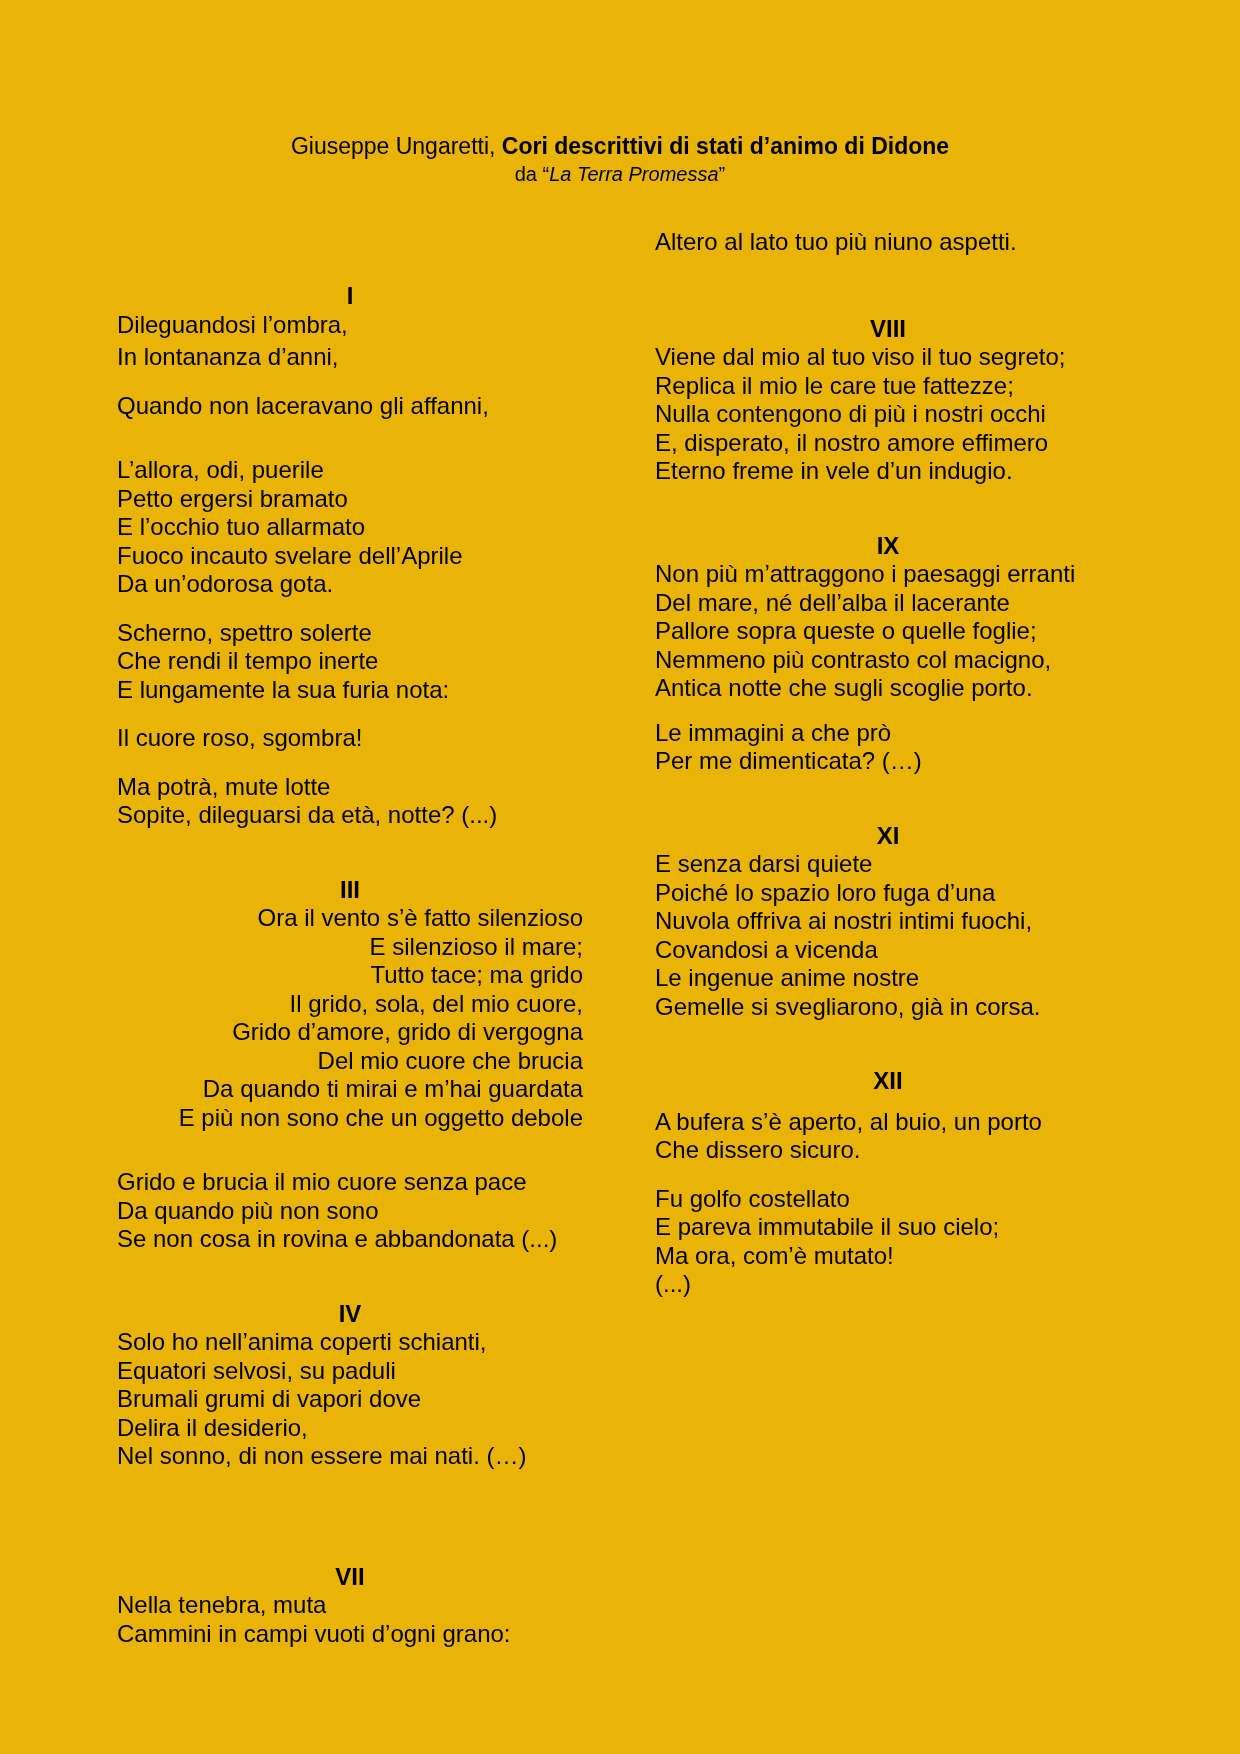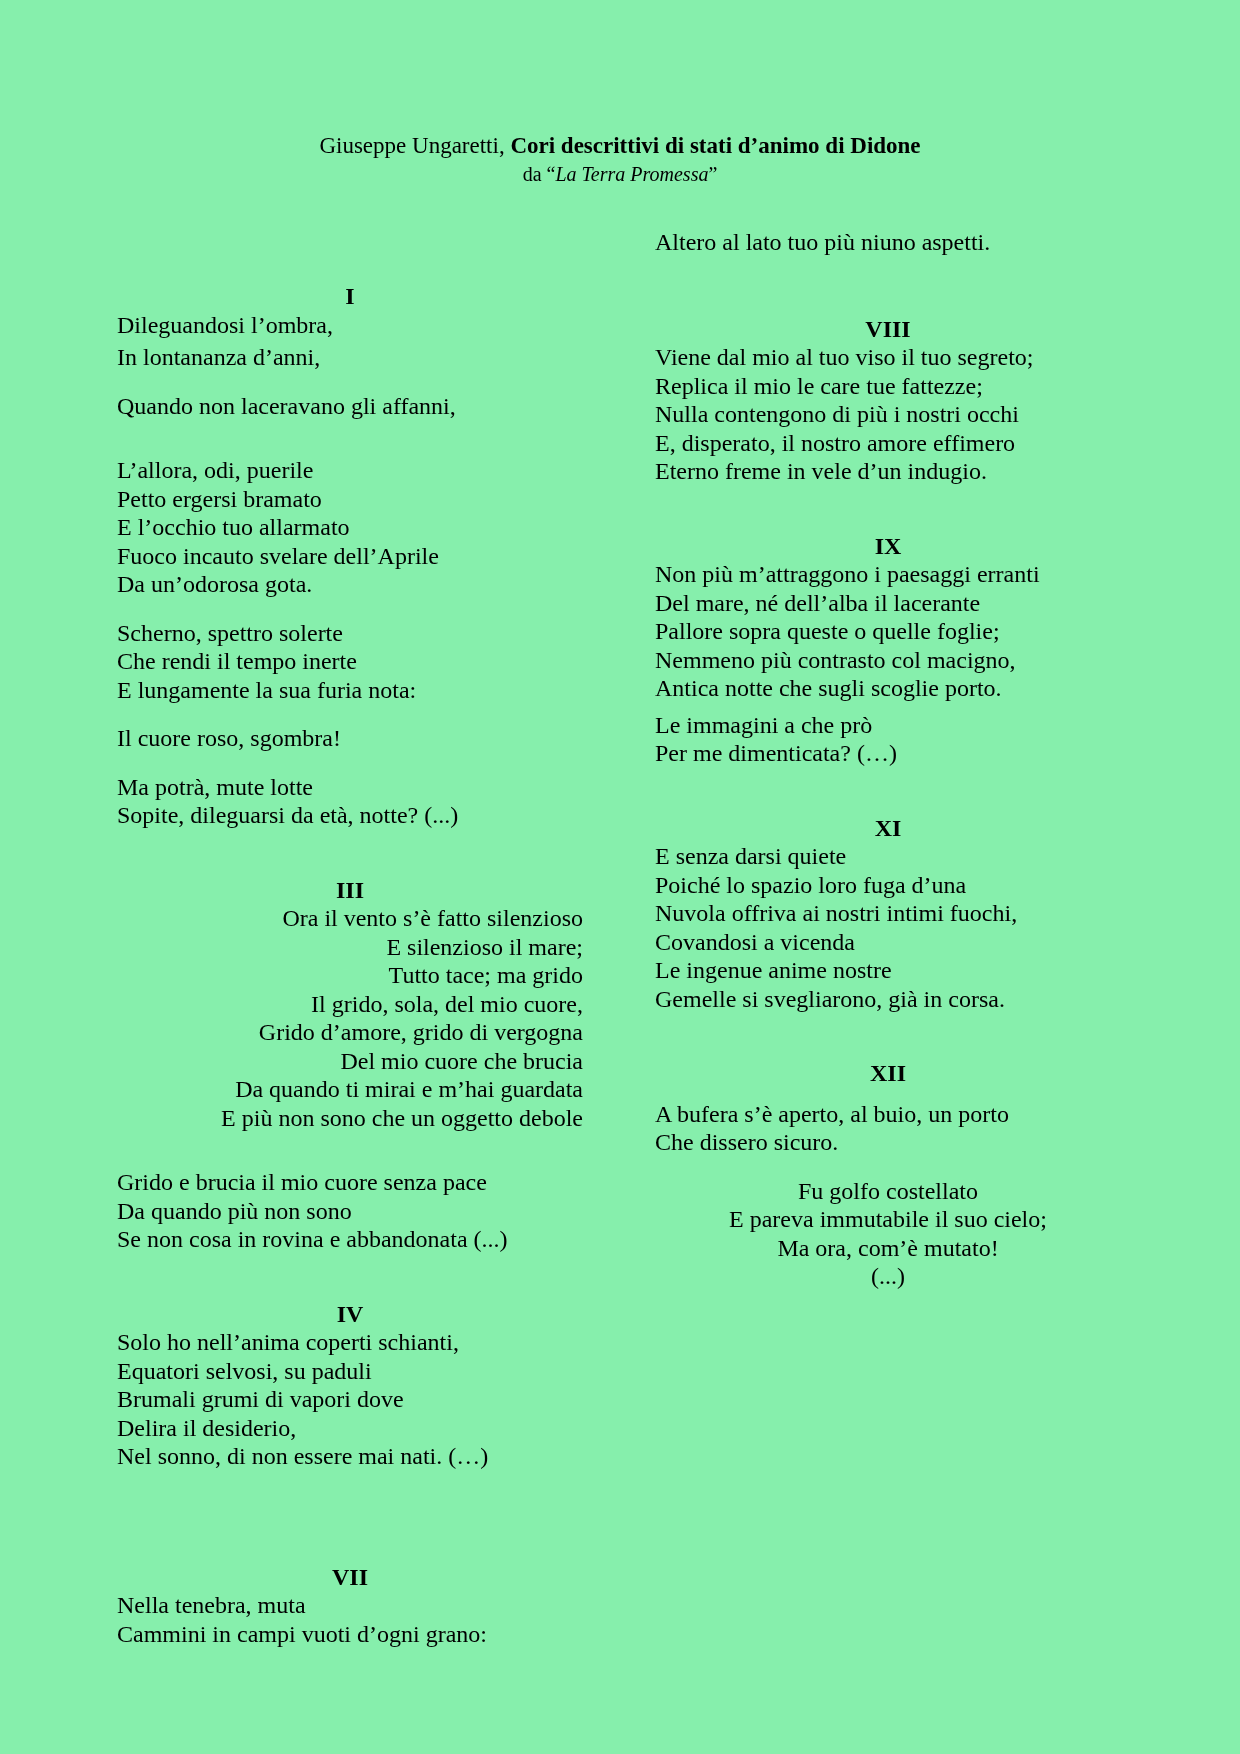--- a/index.html
+++ b/index.html
@@ -4,22 +4,22 @@
 <style>
   html, body {
     margin: 0;
     padding: 0;
     background: #ffffff;
   }
   .page {
     position: relative;
     width: 1240px;
     height: 1754px;
-    background: #86efac;
-    font-family: Liberation Serif, serif;
+    background: #eab308;
+    font-family: Liberation Sans, sans-serif;
     color: #000000;
     overflow: hidden;
   }
   .title-block {
     position: absolute;
     left: 117px;
     top: 131px;
     width: 1006px;
     text-align: center;
   }
@@ -154,21 +154,21 @@
       </div>
       <div class="section" style="margin-top: 46px;">
         <div class="section-heading">IX</div>
         <div class="stanza" style="margin-top: 0px;">
           <div class="poem-line">Non più m’attraggono i paesaggi erranti</div>
           <div class="poem-line">Del mare, né dell’alba il lacerante</div>
           <div class="poem-line">Pallore sopra queste o quelle foglie;</div>
           <div class="poem-line">Nemmeno più contrasto col macigno,</div>
           <div class="poem-line">Antica notte che sugli scoglie porto.</div>
         </div>
-        <div class="stanza" style="margin-top: 8px;">
+        <div class="stanza" style="margin-top: 16px;">
           <div class="poem-line">Le immagini a che prò</div>
           <div class="poem-line">Per me dimenticata? (…)</div>
         </div>
       </div>
       <div class="section" style="margin-top: 46px;">
         <div class="section-heading">XI</div>
         <div class="stanza" style="margin-top: 0px;">
           <div class="poem-line">E senza darsi quiete</div>
           <div class="poem-line">Poiché lo spazio loro fuga d’una</div>
           <div class="poem-line">Nuvola offriva ai nostri intimi fuochi,</div>
@@ -176,21 +176,21 @@
           <div class="poem-line">Le ingenue anime nostre</div>
           <div class="poem-line">Gemelle si svegliarono, già in corsa.</div>
         </div>
       </div>
       <div class="section" style="margin-top: 46px;">
         <div class="section-heading">XII</div>
         <div class="stanza" style="margin-top: 12px;">
           <div class="poem-line">A bufera s’è aperto, al buio, un porto</div>
           <div class="poem-line">Che dissero sicuro.</div>
         </div>
-        <div class="stanza" style="margin-top: 20px; text-align: center;">
+        <div class="stanza" style="margin-top: 20px;">
           <div class="poem-line">Fu golfo costellato</div>
           <div class="poem-line">E pareva immutabile il suo cielo;</div>
           <div class="poem-line">Ma ora, com’è mutato!</div>
           <div class="poem-line">(...)</div>
         </div>
       </div>
     </div>
 
 </div>
 

